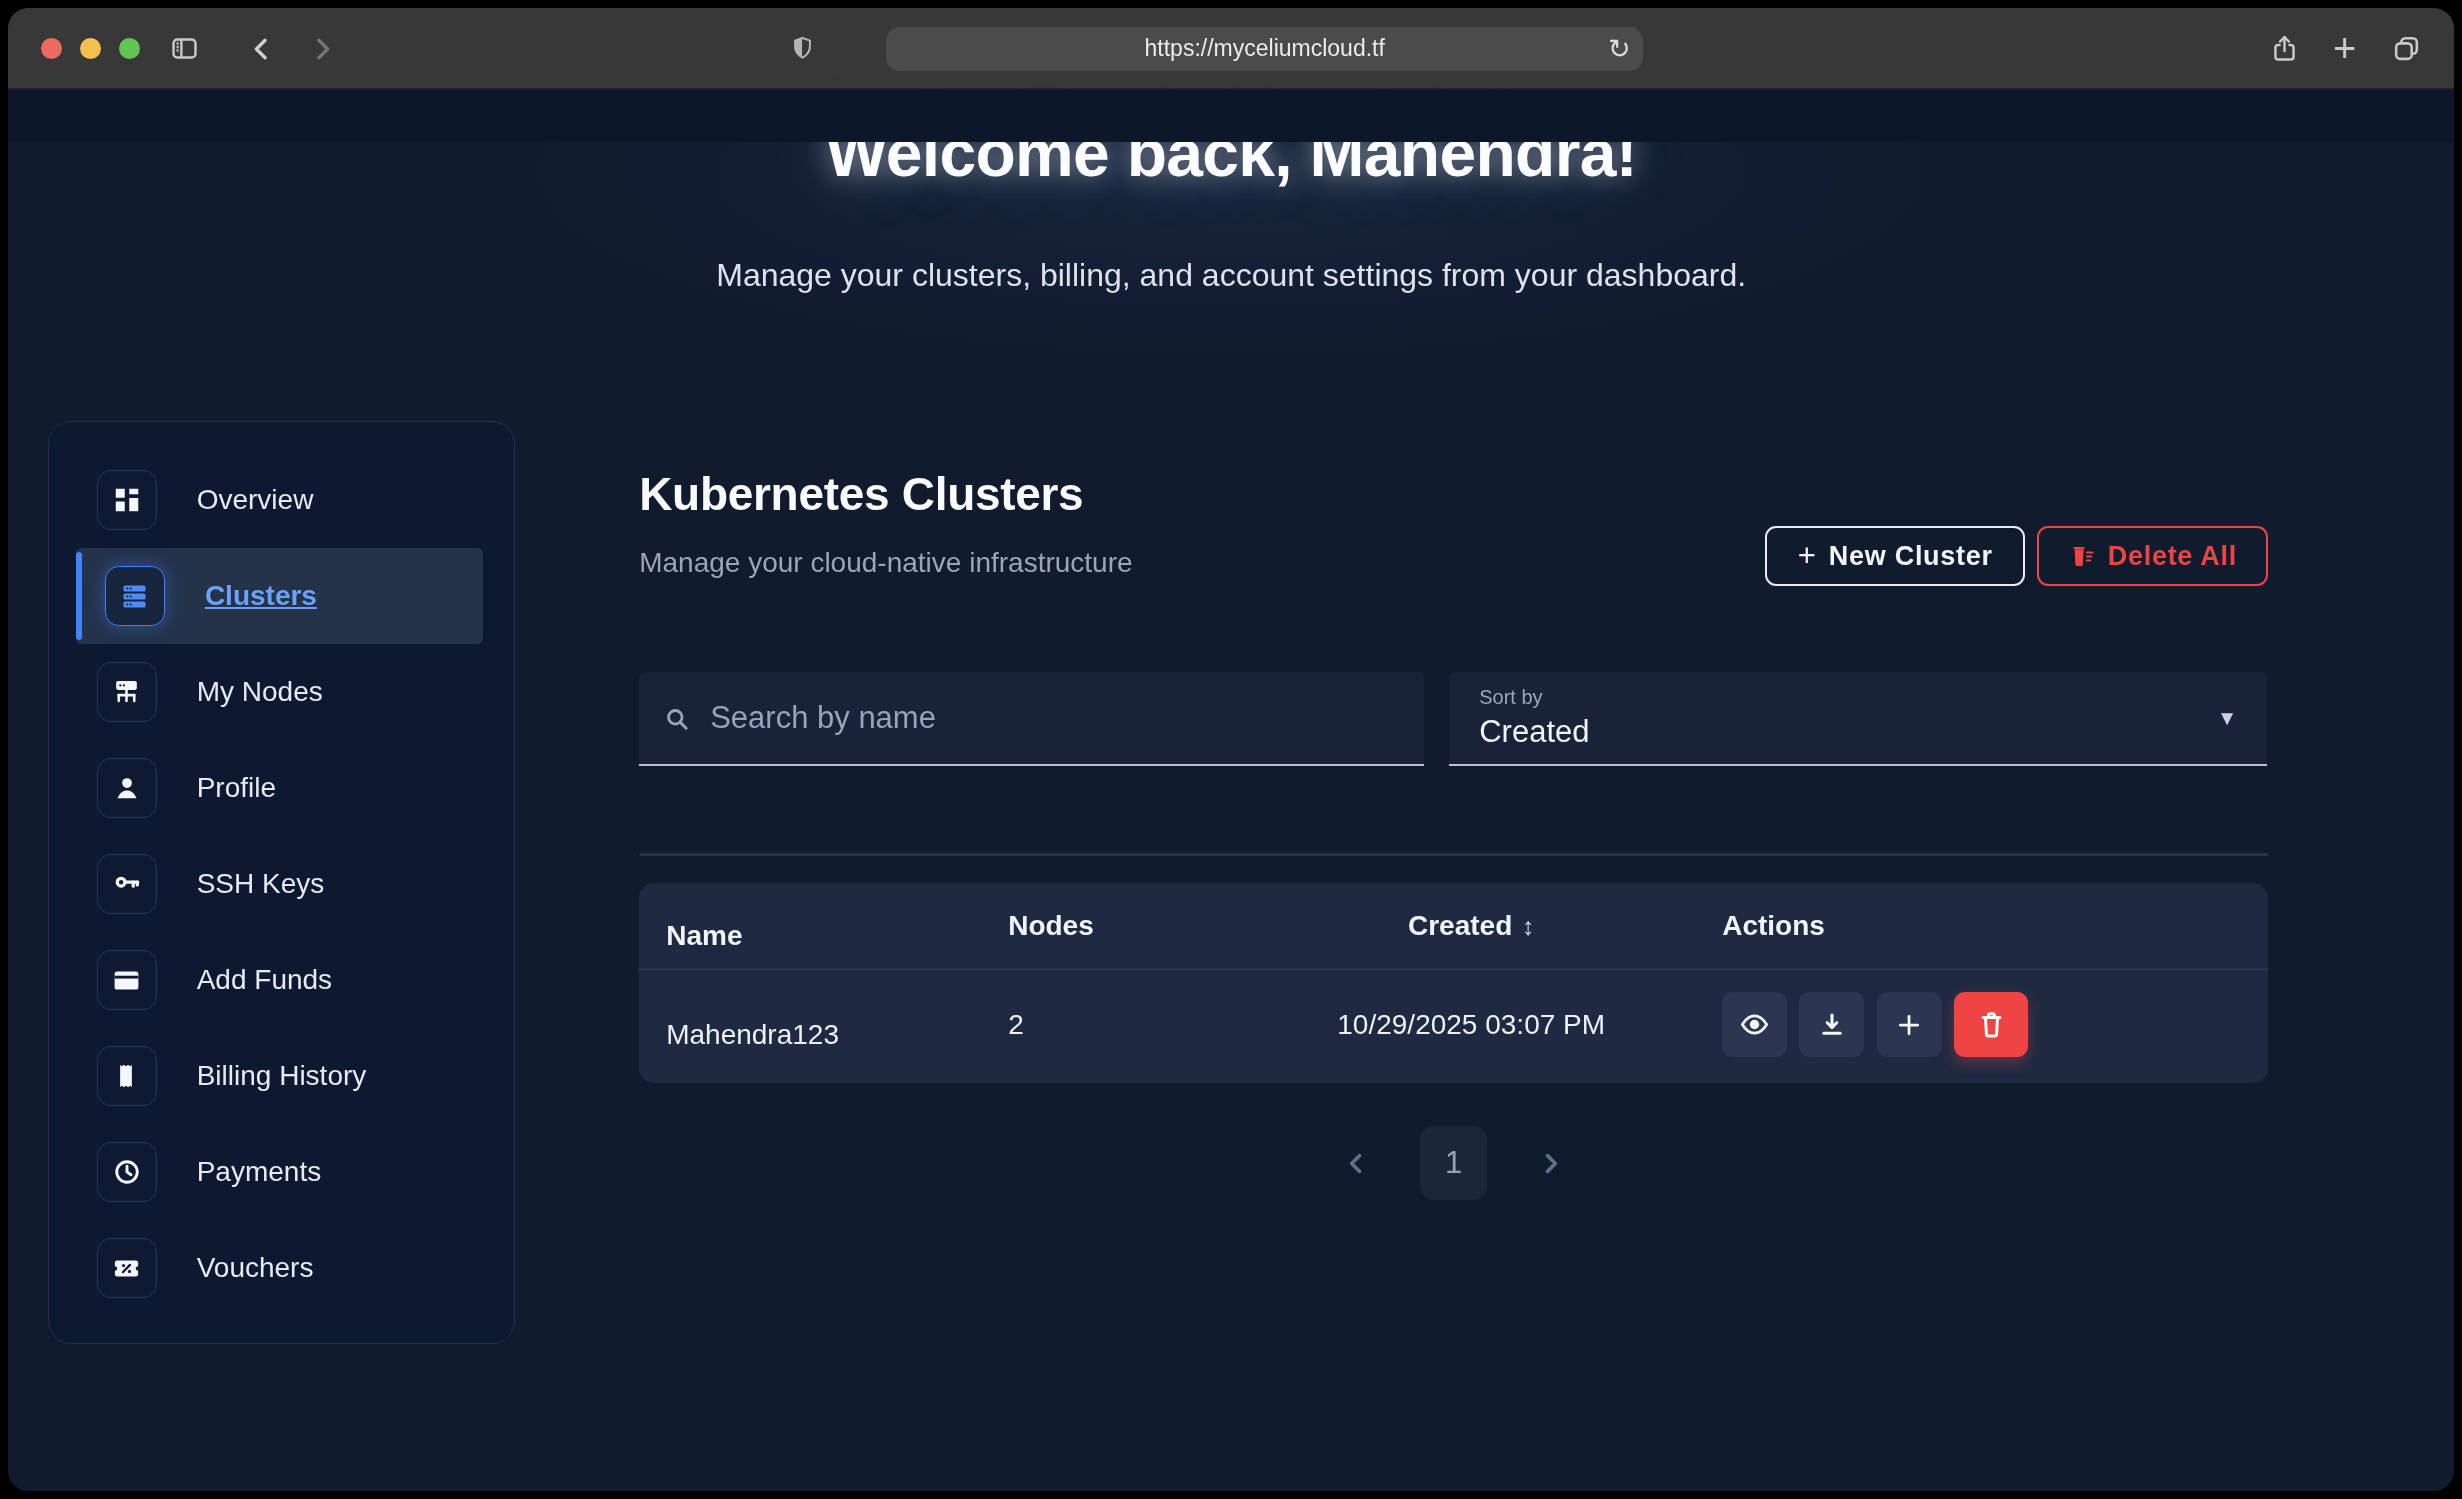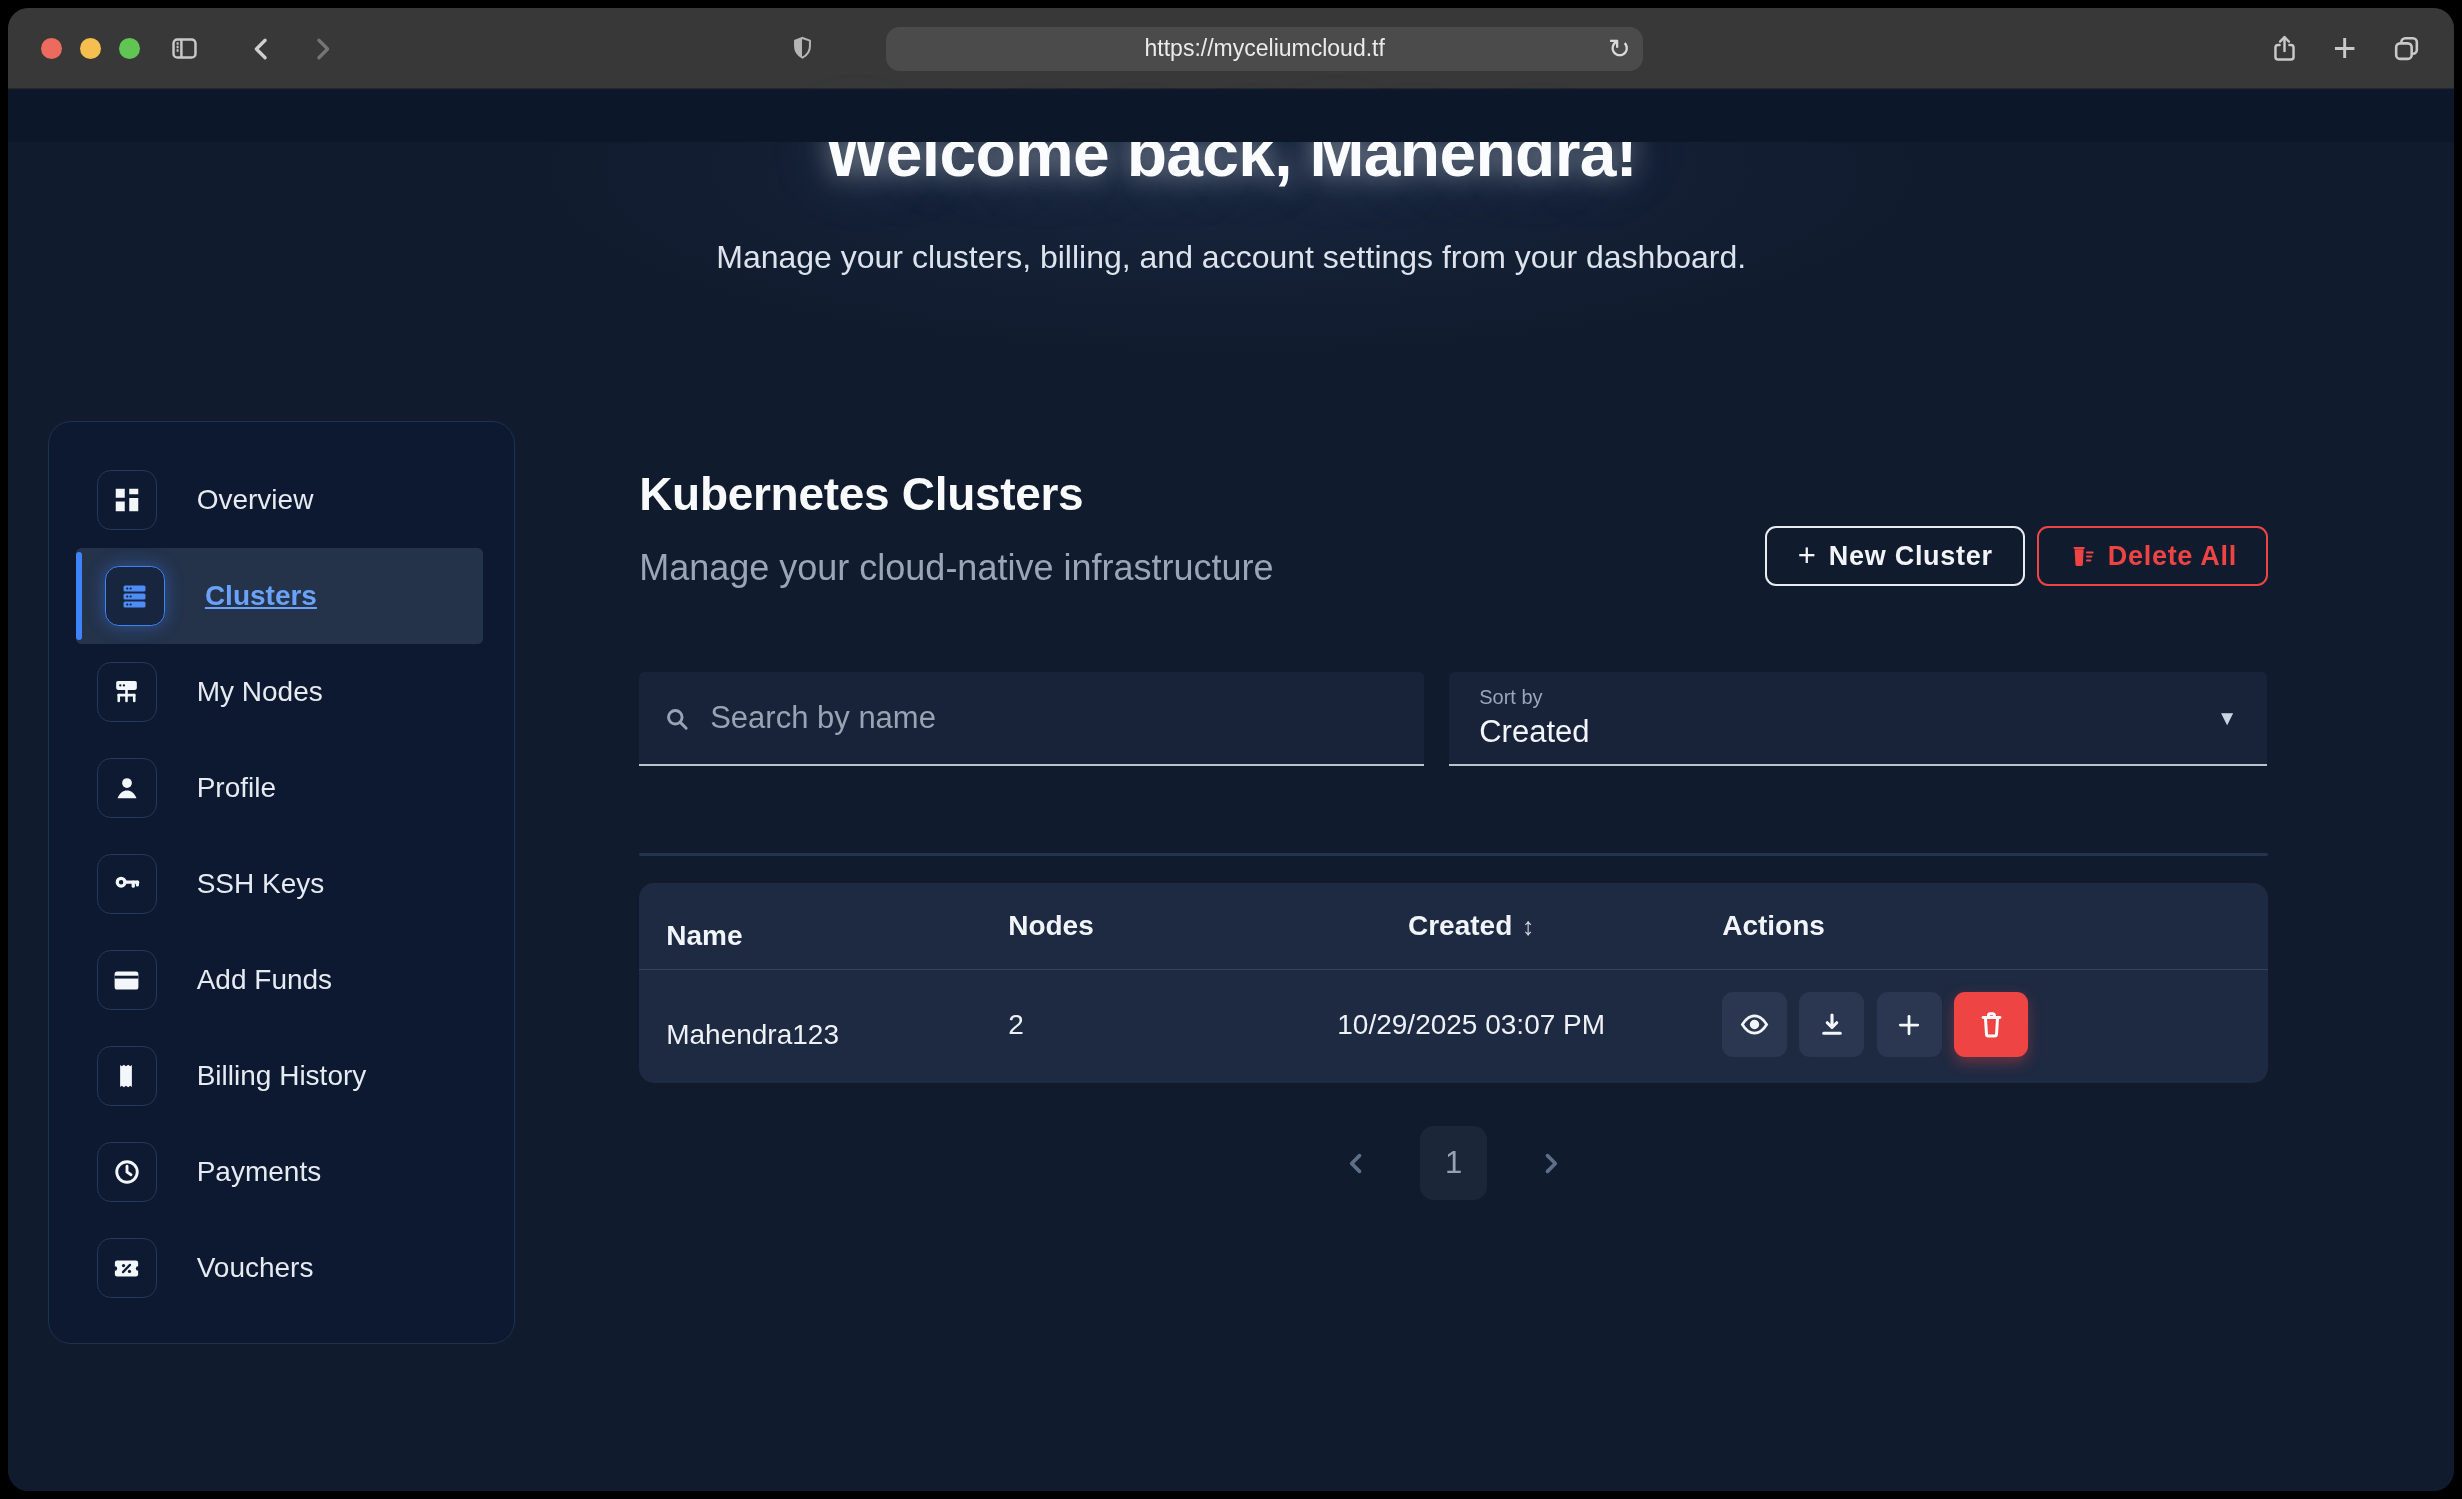--- a/index.html
+++ b/index.html
@@ -33,21 +33,21 @@
   .reload { width:48px; font-size:27px; color:#dadada; text-align:center; cursor:default; }
 
   
   .page { position:absolute; left:0; top:82px; right:0; bottom:0;
           background:radial-gradient(ellipse 1093px 287px at 50% 82px, rgba(92,124,176,0.10), rgba(0,0,0,0) 65%), #101b2e; }
   .topband { position:absolute; left:0; top:0; width:100%; height:52px;
              background:#0c1729; z-index:5; }
   .hero-title { position:absolute; top:24.6px; left:0; width:100%; text-align:center; z-index:1;
                 font-size:66px; font-weight:700; color:#fafcff; letter-spacing:-0.7px;
                 text-shadow:0 0 26px rgba(255,255,255,.45), 0 0 62px rgba(170,200,255,.30); }
-  .hero-sub { position:absolute; top:149px; left:0; width:100%; text-align:center;
+  .hero-sub { position:absolute; top:167px; left:0; width:100%; text-align:center;
               font-size:32px; color:#dde3ec; z-index:1; }
 
   
   .sidebar { position:absolute; left:40px; top:331px; width:467px; height:923px;
              border:1.4px solid #20314f; border-radius:23px; background:#0d1930;
              padding-top:30px; z-index:2;text-align:right; }
   .side-item { position:relative; height:96px; margin:0 31px 0 27px;
                display:flex; align-items:center; padding-left:20.5px; border-radius:5.5px; }
   .side-item .tile { width:60px; height:60px; border-radius:13.7px; border:1.4px solid #24395e;
                      background:rgba(15,28,52,.55); display:flex; align-items:center;
@@ -56,21 +56,21 @@
   .side-item.active { background:rgba(120,140,170,.22); }
   .side-item.active::before { content:""; position:absolute; left:0; top:4.1px; bottom:4.1px;
                               width:6.2px; border-radius:3.4px; background:#3f83f8; }
   .side-item.active .tile { border-color:#3f83f8; color:#4e8df7;
                             box-shadow:0 0 18px rgba(63,131,248,.45); margin-left:8.2px; }
   .side-item.active .lbl { color:#69a2f8; font-weight:700;text-decoration:underline; }
 
   
   .main-title { position:absolute; left:631px; top:377px; font-size:46px; font-weight:700;
                 color:#f8fafc; letter-spacing:-0.3px; }
-  .main-sub { position:absolute; left:631px; top:457px; font-size:36px; color:#9aa5b6; }
+  .main-sub { position:absolute; left:631px; top:457px; font-size:28px; color:#9aa5b6; }
   .btn { position:absolute; top:436px; height:60px; border-radius:11px;
          display:flex; align-items:center; justify-content:center; font-size:27px;
          font-weight:600; letter-spacing:0.7px; background:transparent; }
   .btn-new { left:1757px; width:260px; border:2.1px solid #e8ebef; color:#f2f4f7; }
   .btn-new .plus-glyph { font-size:31px; font-weight:400; margin-right:12.3px; }
   .btn-del { left:2029px; width:231px; border:2.1px solid #ef4444; color:#ef4444; }
   .btn-del .ic { margin-right:12.3px; }
 
   
   .search-box { position:absolute; left:631px; top:582px; width:785px; height:94px;

